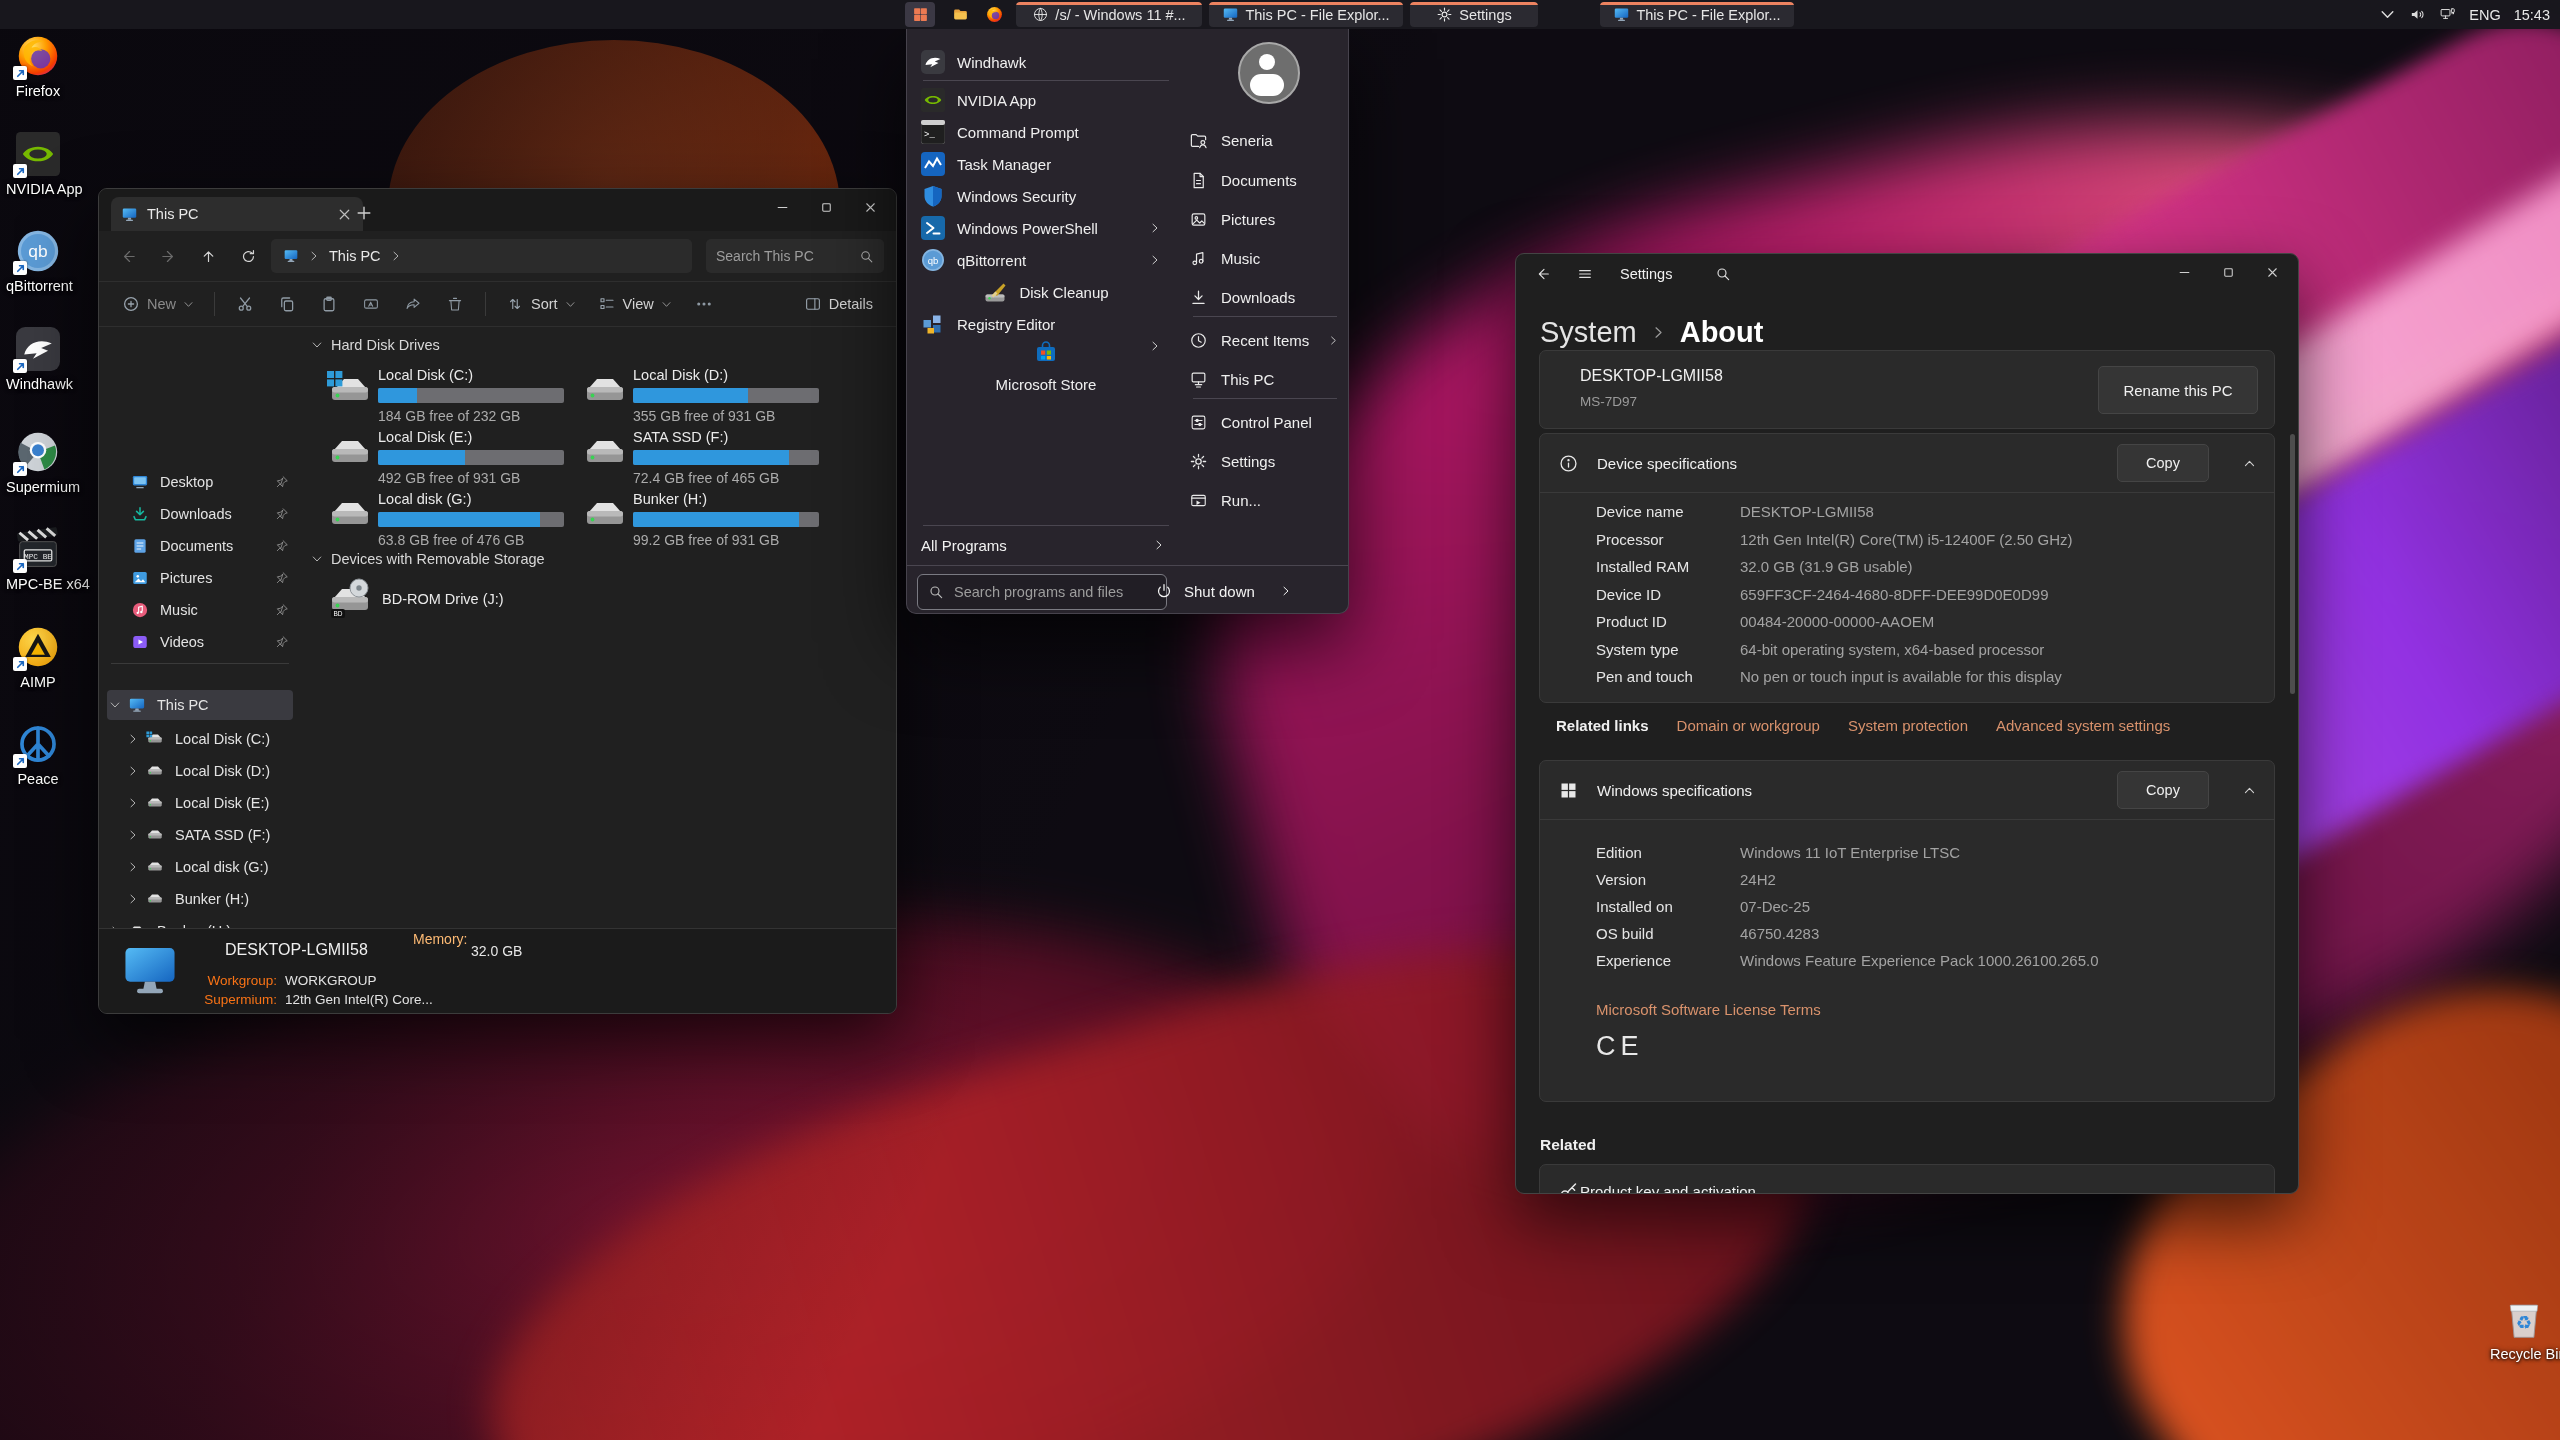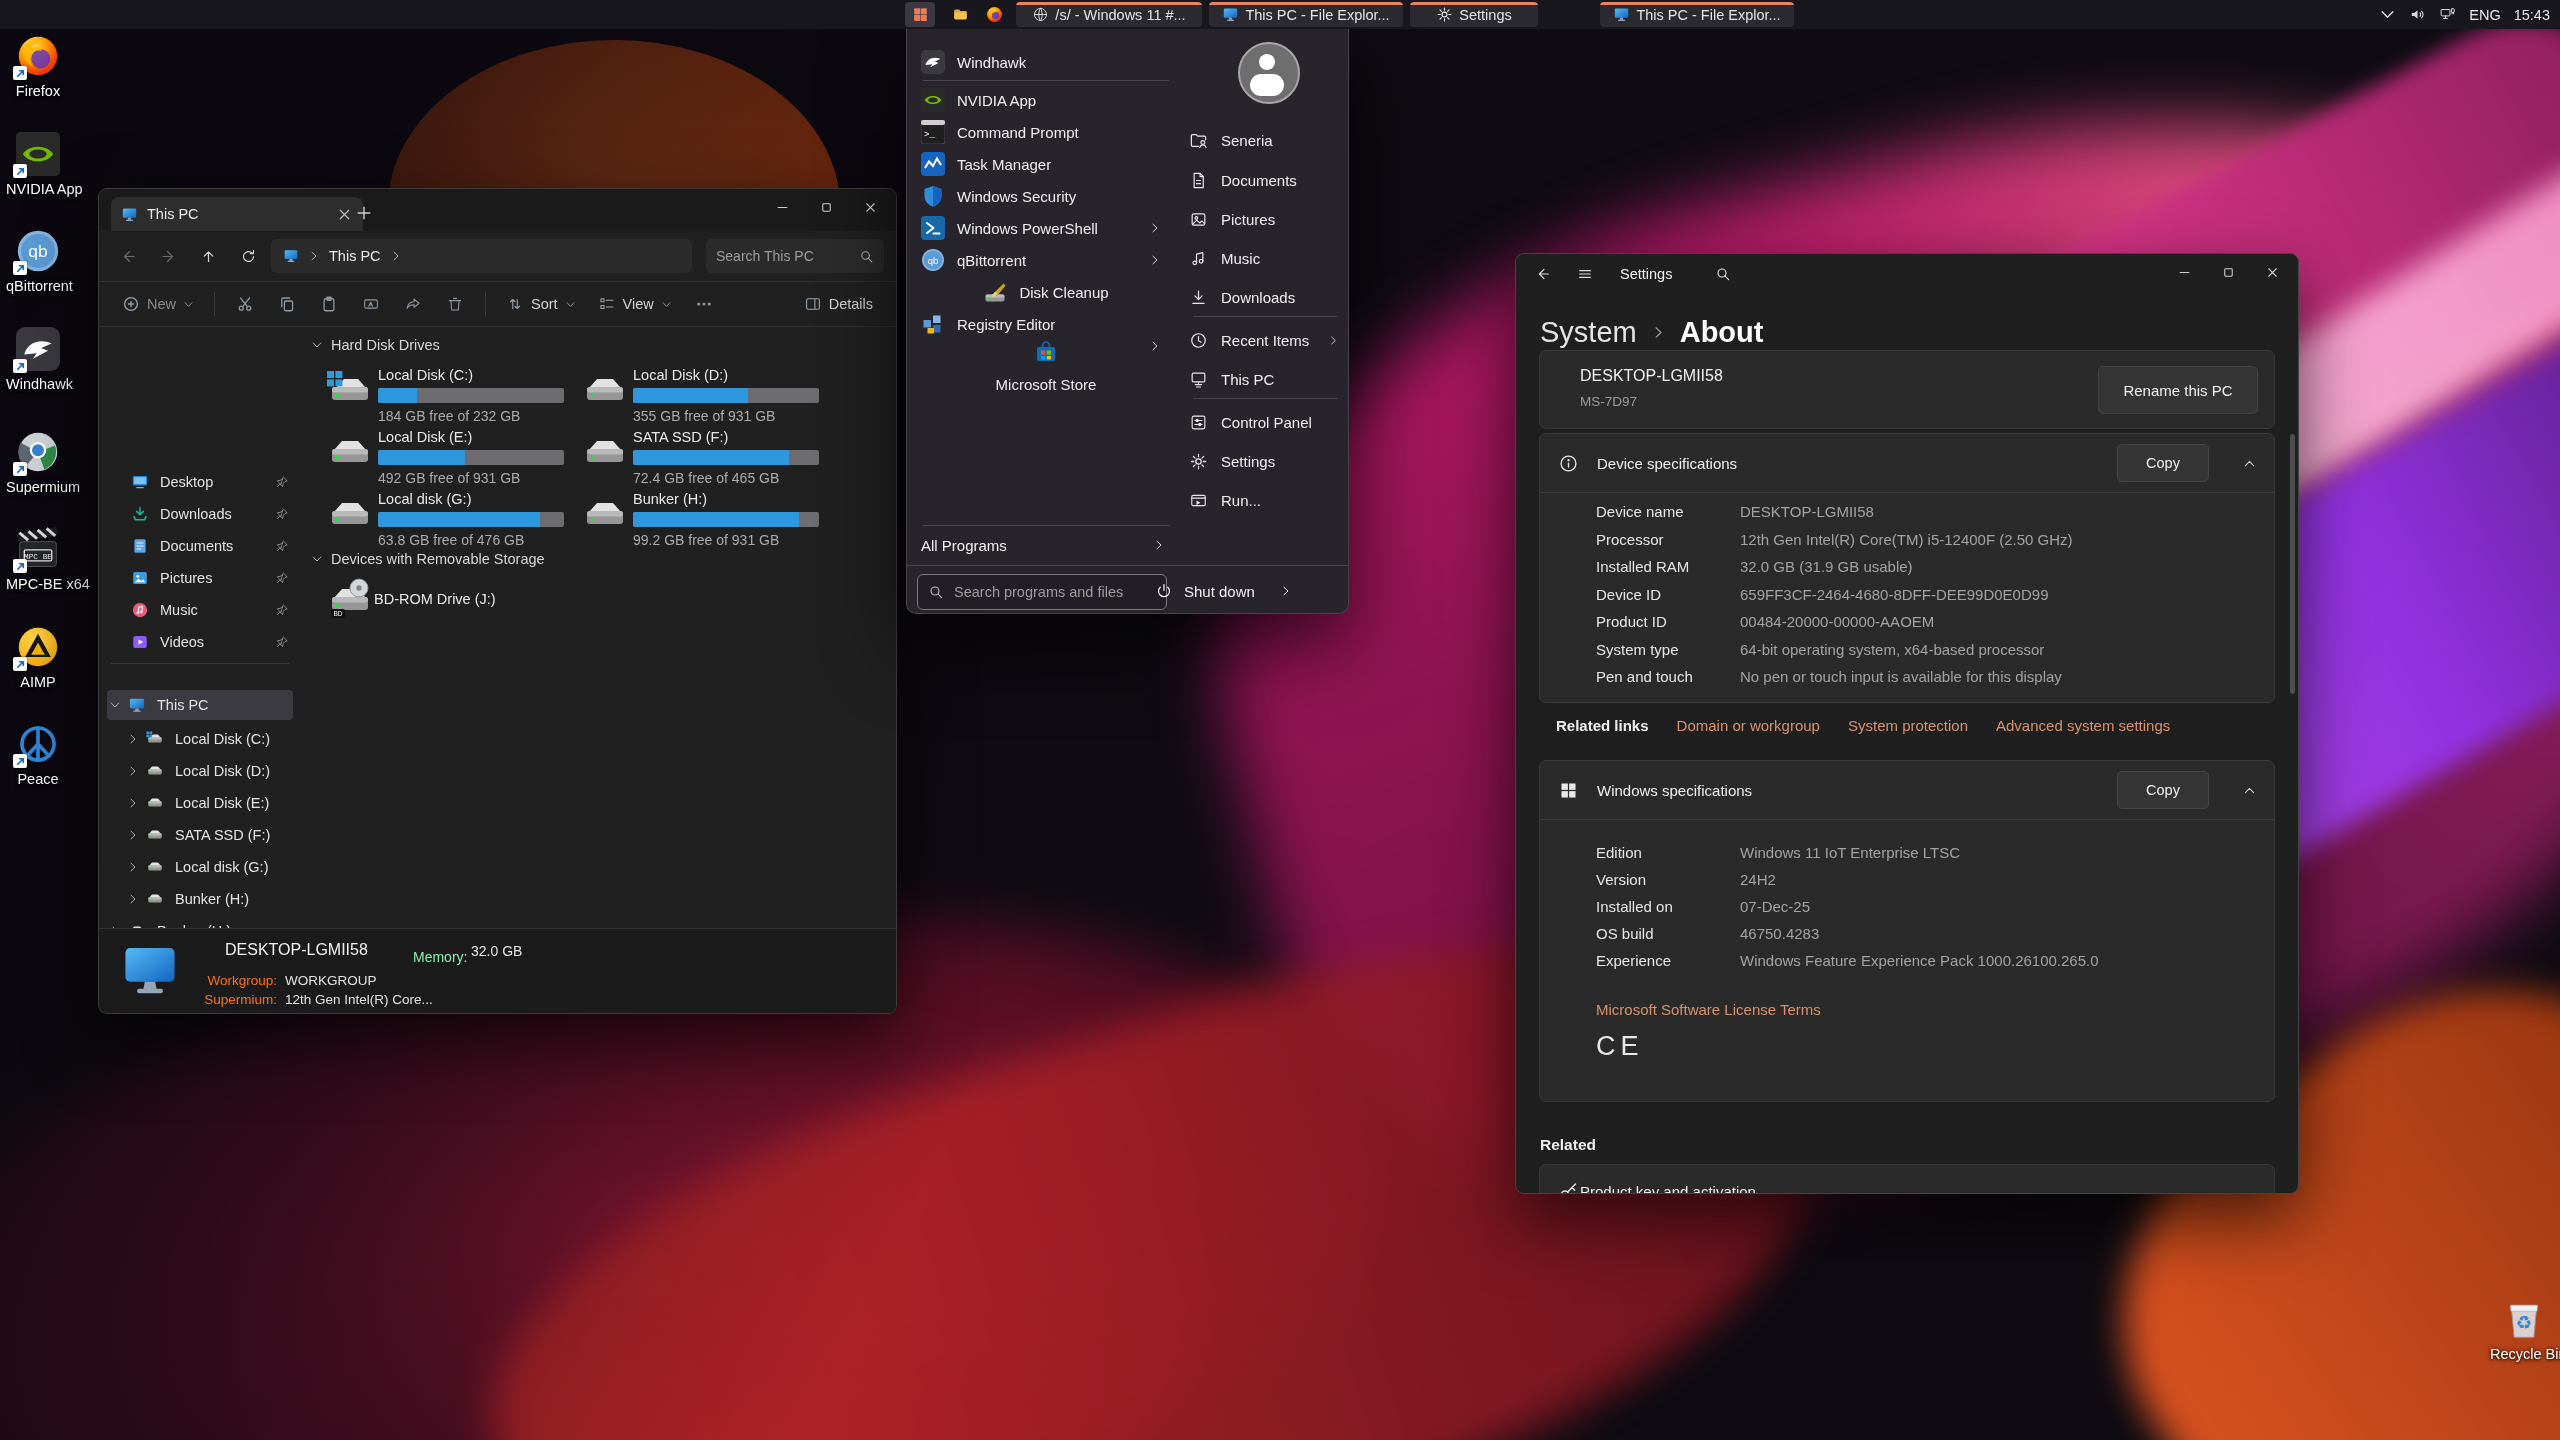--- a/index.html
+++ b/index.html
@@ -99,27 +99,27 @@
 .side-sep{position:absolute;left:12px;right:12px;height:1px;background:#3a3a3a}
 #ex-main{position:absolute;left:202px;top:0;right:0;bottom:0}
 .sechead{position:absolute;display:flex;align-items:center;gap:8px;font-size:14.5px;color:#d8d8d8}
 .sechead .cv{width:12px;height:12px;color:#b5b5b5}
 .drive{position:absolute;width:250px;height:56px}
 .drive .dico{position:absolute;left:0;top:4px;width:48px;height:40px}
 .drive .dname{position:absolute;left:52px;top:0;font-size:14.5px;color:#eaeaea;white-space:nowrap}
 .drive .dbar{position:absolute;left:52px;top:21px;width:186px;height:15px;background:#6d6d71;border-radius:2px}
 .drive .dfill{height:100%;background:#2f97dd;border-radius:2px 0 0 2px}
 .drive .dfree{position:absolute;left:52px;top:41px;font-size:14px;color:#ababab;white-space:nowrap}
-.bditem{position:absolute;display:flex;align-items:center;}
+.bditem{position:absolute;display:flex;align-items:center;gap:8px}
 .bditem .dico{width:48px;height:44px}
 .bditem .dname{font-size:14.5px;color:#eaeaea}
 #ex-details{position:absolute;left:0;right:0;bottom:0;height:84px;background:#1b1b1b;border-top:1px solid #333}
 #exd-icon{position:absolute;left:18px;top:10px;width:66px;height:62px}
 #exd-name{position:absolute;left:126px;top:12px;font-size:16px;color:#f0f0f0}
-#exd-mem-l{position:absolute;left:314px;top:20px;font-size:14px;color:#86efac}
+#exd-mem-l{position:absolute;left:314px;top:2px;font-size:14px;color:#fdba74}
 #exd-mem-v{position:absolute;left:372px;top:14px;font-size:14px;color:#e6e6e6}
 .exd-row-l{position:absolute;font-size:13.5px;color:#f97316;text-align:right;width:92px}
 .exd-row-v{position:absolute;left:186px;font-size:13.5px;color:#e2e2e2}
 
 
 #startmenu{left:906px;top:29px;width:441px;height:584px;background:#28242c;border:1px solid #47434d;border-top:none;
   border-radius:0 0 10px 10px;box-shadow:0 30px 80px rgba(0,0,0,.7);z-index:55;overflow:hidden}
 .sm-row{position:absolute;height:32px;display:flex;align-items:center;gap:12px;font-size:15px;color:#efefef}
 .sm-row .appic{width:24px;height:24px}
 .sm-row .cv{position:absolute;right:10px;width:12px;height:12px;color:#cfcfcf}

